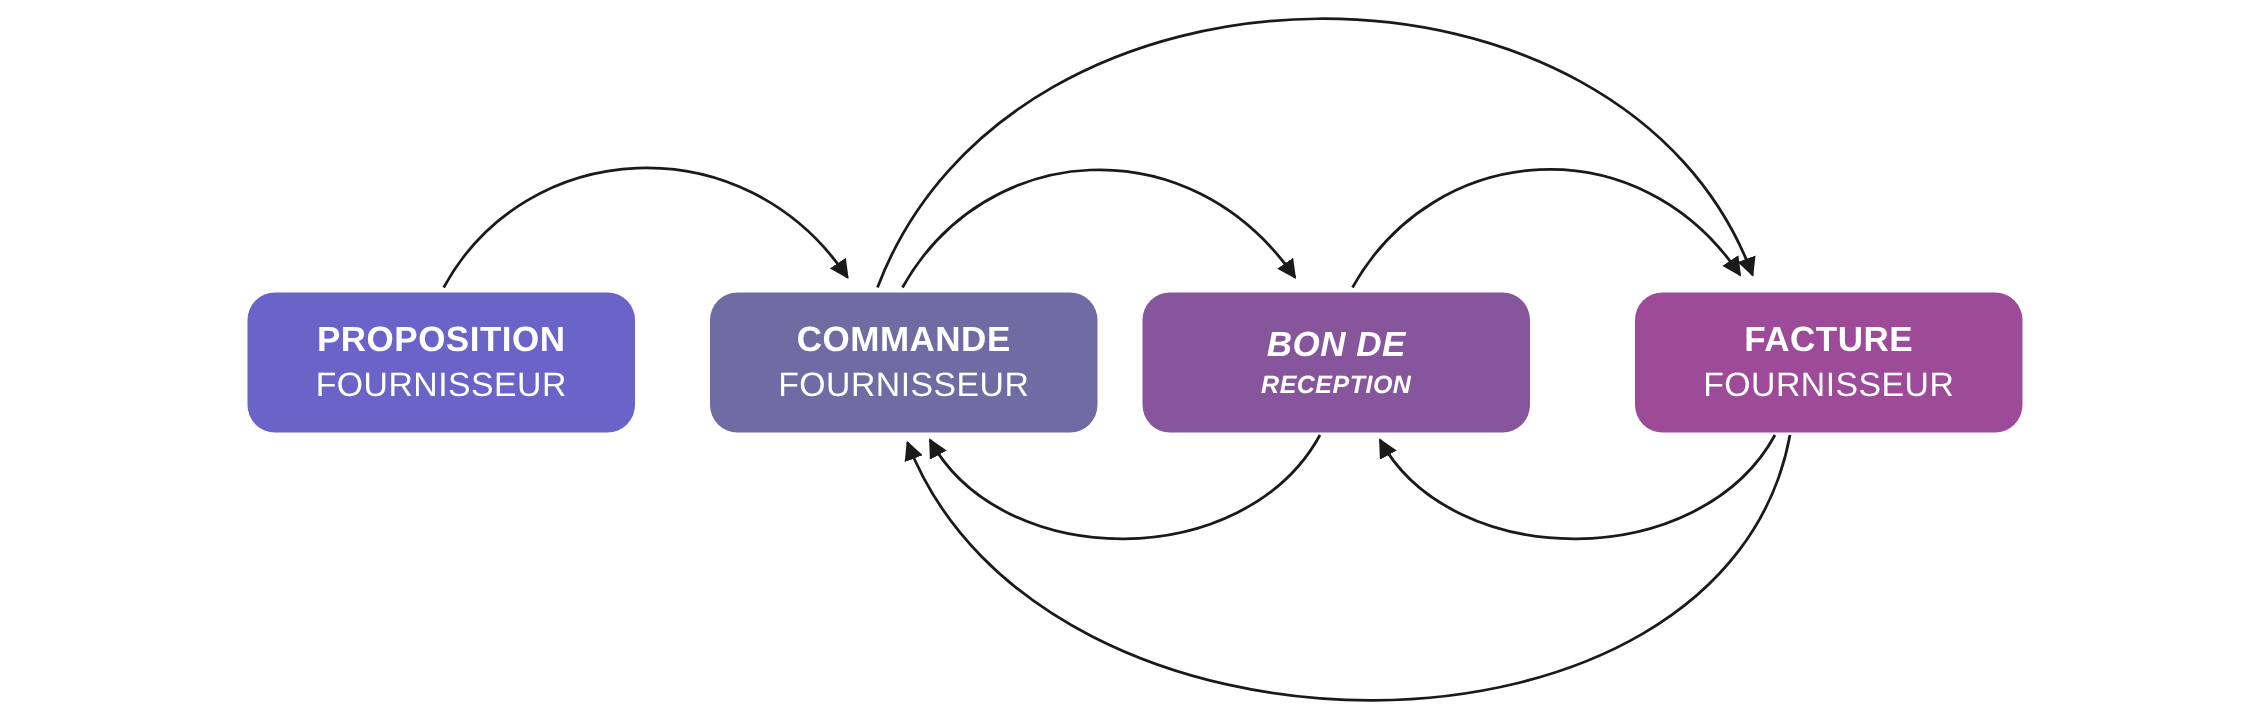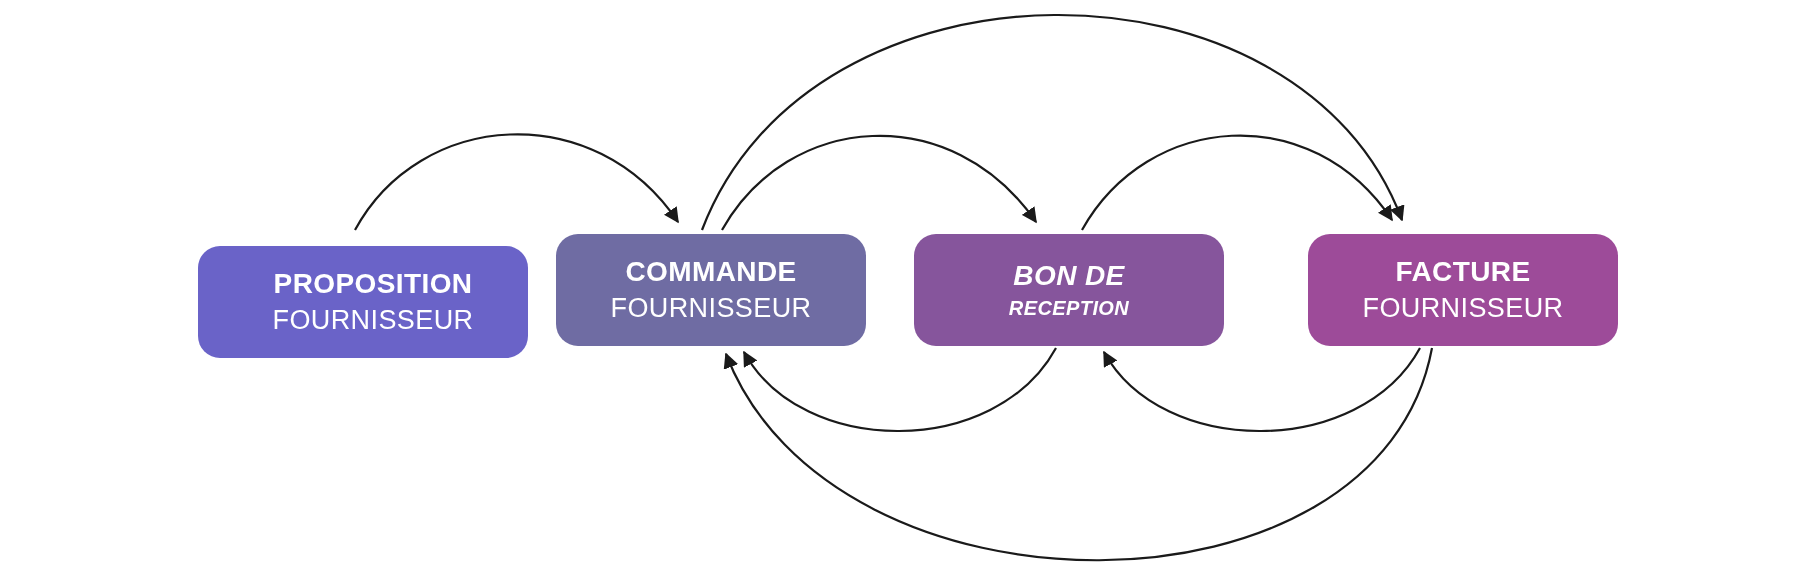--- a/index.html
+++ b/index.html
@@ -41,22 +41,22 @@
   }
   .node .l2 {
     font-weight: normal;
     font-size: 27px;
     letter-spacing: 0.4px;
   }
   .node.bold2 .l2 {
     font-weight: bold;
     font-size: 20px;
   }
-  #node-proposition { left: 198px; top: 246px; padding-left: 20px; }
-  #node-commande    { left: 556px; top: 234px; }
+  #node-proposition { left: 198px; top: 234px; }
+  #node-commande    { left: 568px; top: 234px; }
   #node-bon         { left: 914px; top: 234px; font-style: italic; }
   #node-facture     { left: 1272px; top: 234px; }
 </style>
 </head>
 <body style="background: rgb(255, 255, 255);">
 
 <svg id="edge-layer" viewBox="0 0 1803 576" aria-hidden="true">
   <defs>
     <marker id="arrowhead" viewBox="0 0 10 10" refX="9" refY="5" markerWidth="7" markerHeight="7" orient="auto-start-reverse">
       <path d="M0,0 L10,5 L0,10 z" fill="#1a1a1a"></path>

